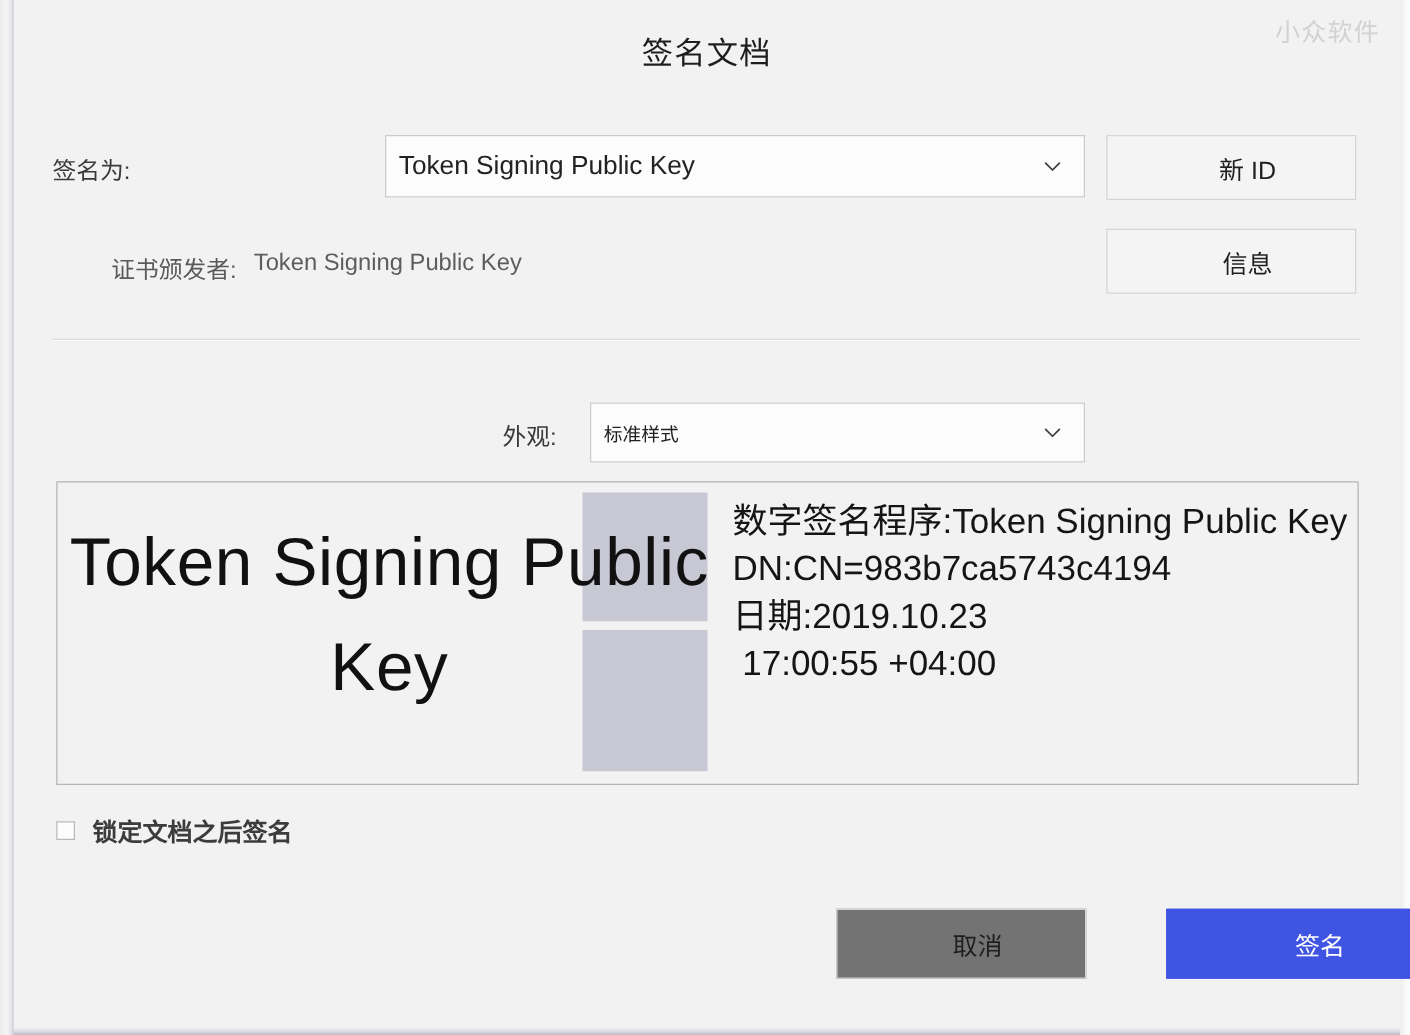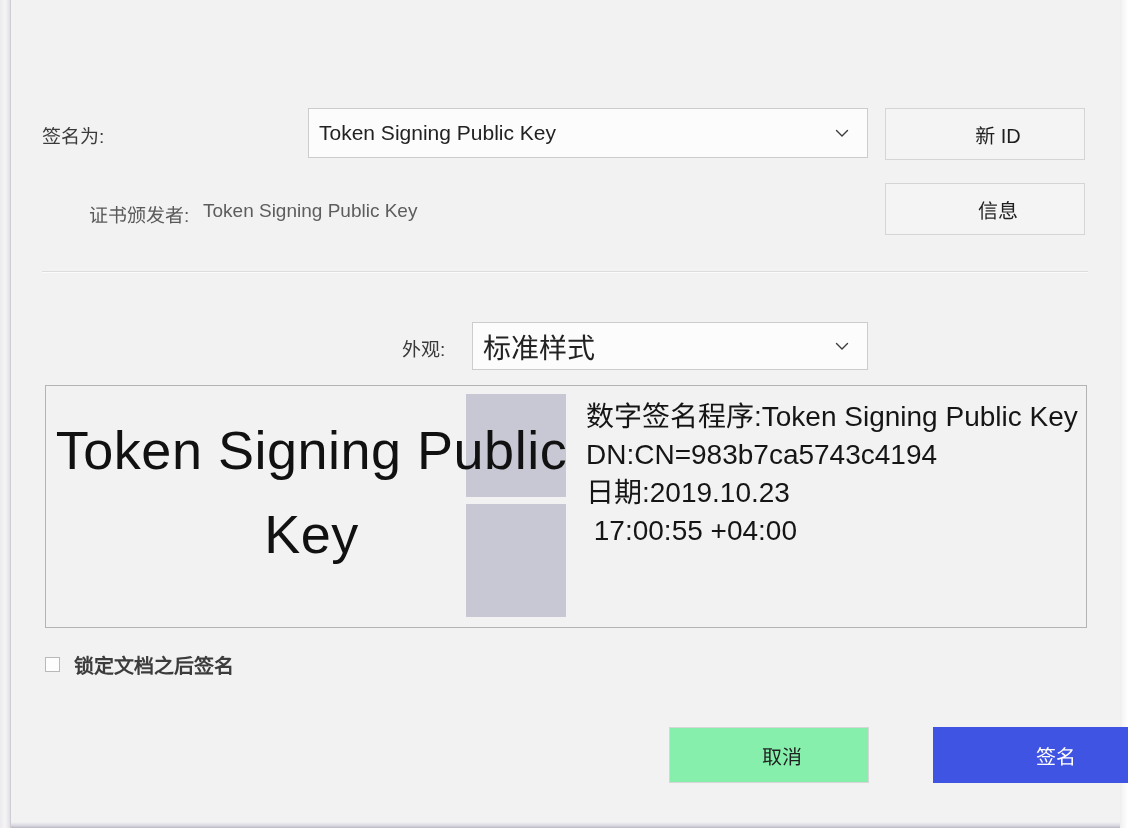--- a/index.html
+++ b/index.html
@@ -151,21 +151,21 @@
     cursor: default;
     white-space: nowrap;
     padding-left: 26px;
   }
   .btn.primary {
     background: #4054e4;
     border: 1px solid #4054e4;
     color: #ffffff;
   }
   .btn.plain {
-    background: #86efac;
+    background: #737373;
     border: 1px solid #d6d6d6;
   }
 
   
   .divider {
     position: absolute;
     left: 31px;
     top: 271px;
     width: 1046px;
     height: 1px;
@@ -242,20 +242,24 @@
 <body>
 
 <div class="window">
 
   <div class="window-edge-left"></div>
   <div class="window-edge-right"></div>
   <div class="window-edge-bottom"></div>
 
   <div class="stage">
 
+    <div class="title-bar">
+      <div class="dialog-title">签名文档</div>
+      <div class="watermark">小众软件</div>
+    </div>
 
     <div class="label" style="left:31px; top:121px;">签名为:</div>
 
     <div class="combo" style="left:297px; top:108px; width:560px; height:50px;">
       <span class="combo-text">Token Signing Public Key</span>
       <span class="chev">
         <svg viewBox="0 0 18 18" width="18" height="18" aria-hidden="true">
           <path d="M3.5 6.5 L9 12 L14.5 6.5" fill="none" stroke="#3c3c3c" stroke-width="1.4" stroke-linecap="round" stroke-linejoin="round"></path>
         </svg>
       </span>
@@ -267,21 +271,21 @@
 
     <div class="value-text" style="left:192px; top:200px;">Token Signing Public Key</div>
 
     <div class="btn" style="left:874px; top:183px; width:200px; height:52px;">信息</div>
 
     <div class="divider"></div>
 
     <div class="label" style="left:391px; top:334px;">外观:</div>
 
     <div class="combo" style="left:461px; top:322px; width:396px; height:48px;">
-      <span class="combo-text" style="font-size:28px;">标准样式</span>
+      <span class="combo-text" style="font-size:15px;">标准样式</span>
       <span class="chev">
         <svg viewBox="0 0 18 18" width="18" height="18" aria-hidden="true">
           <path d="M3.5 6.5 L9 12 L14.5 6.5" fill="none" stroke="#3c3c3c" stroke-width="1.4" stroke-linecap="round" stroke-linejoin="round"></path>
         </svg>
       </span>
     </div>
 
     <div class="preview">
       <div class="redact redact-a"></div>
       <div class="redact redact-b"></div>

